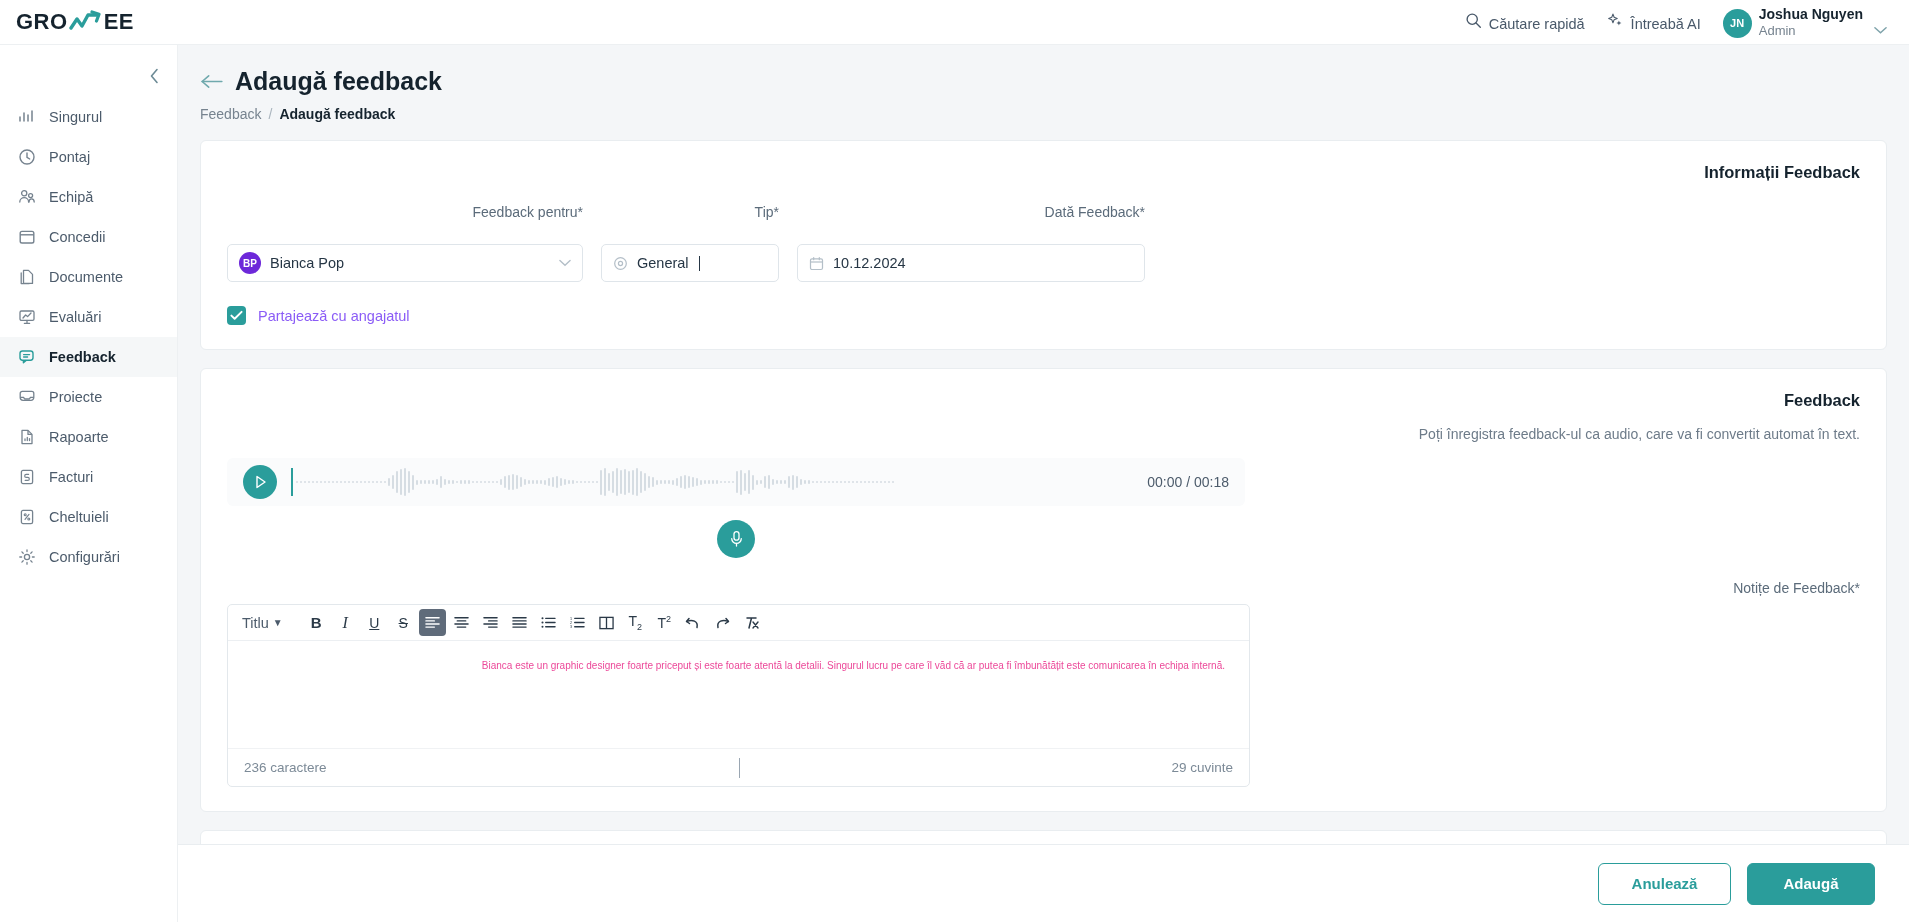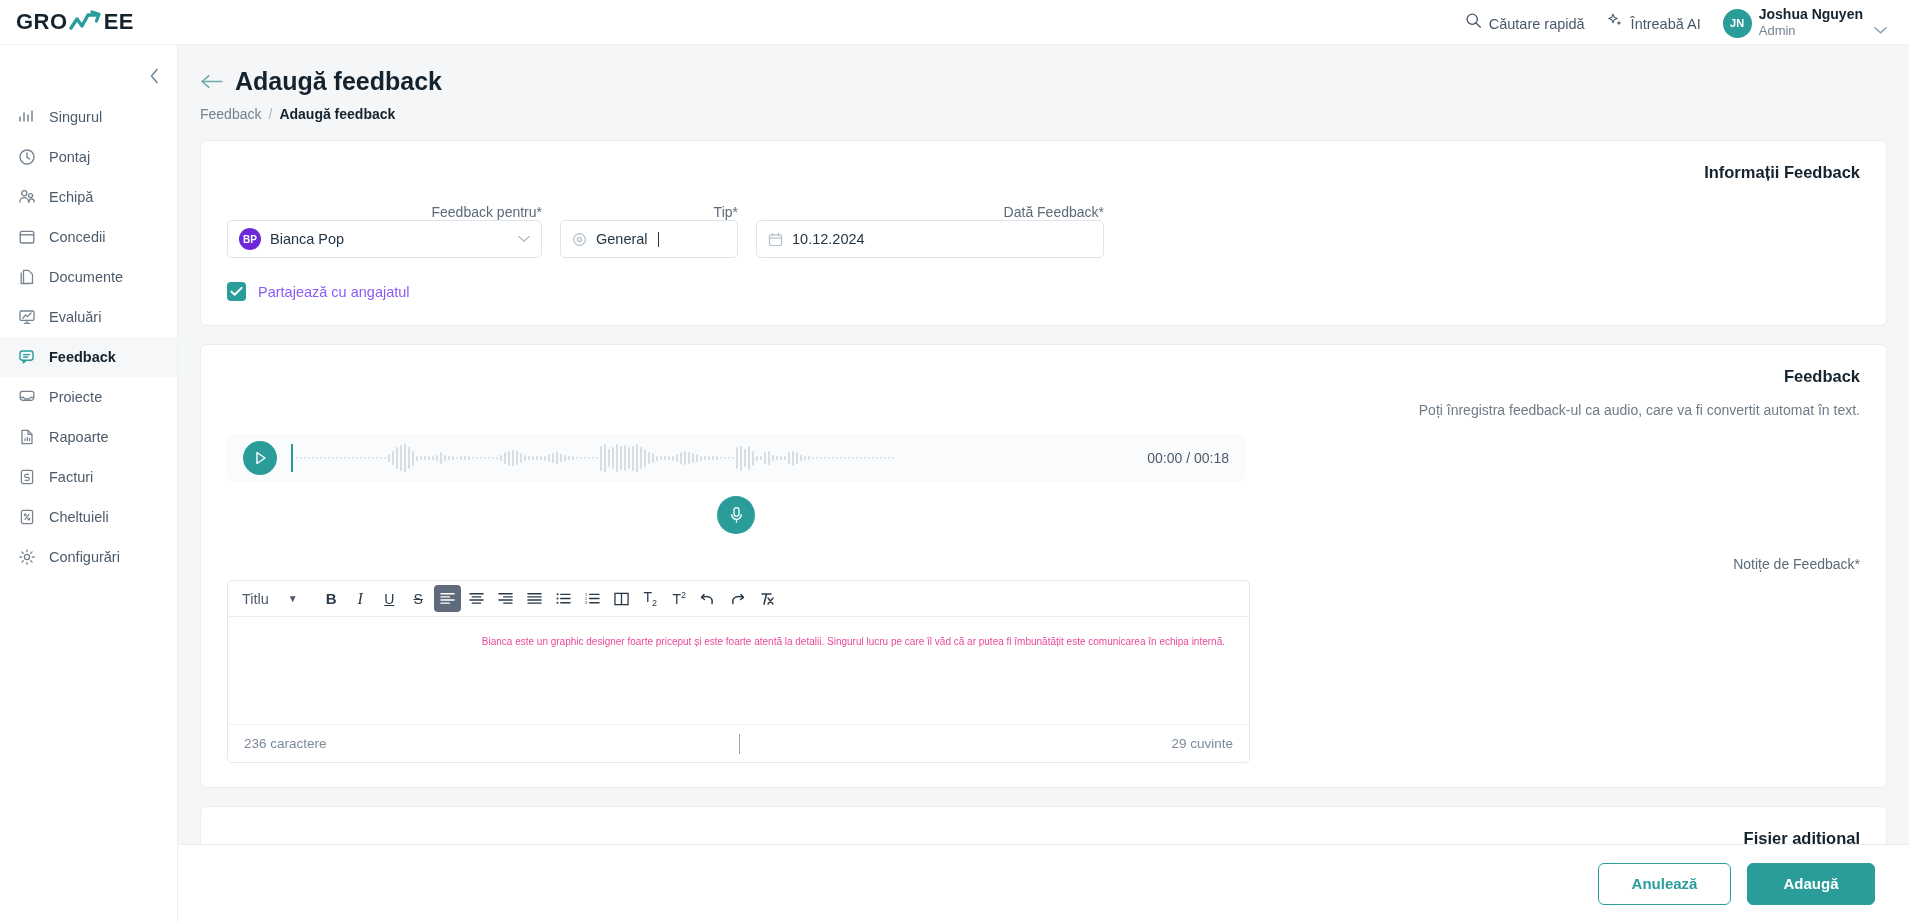--- a/index.html
+++ b/index.html
@@ -69,27 +69,27 @@
   .card {
     margin: 18px 22px 0 22px; background: #fff; border-radius: 6px;
     border: 1px solid #e9edf0;
     text-align: right;
   }
   .card-pad { padding: 22px 26px 24px 26px; }
 
   .sect-title { font-size: 16.5px; font-weight: 700; color: #15232e; }
 
   .field-row { display: flex; gap: 18px; margin-top: 22px; }
-  .field-label { font-size: 14px; color: #5b6b7a; margin-bottom: 0; }
+  .field-label { font-size: 14px; color: #5b6b7a; margin-bottom: 24px; }
   .ctl {
     height: 38px; border: 1px solid #dfe5ea; border-radius: 5px; background: #fff;
     display: flex; align-items: center; padding: 0 11px; gap: 9px; font-size: 14.5px; color: #263645;
     cursor: pointer;
   }
-  .f-person { width: 315px; }
+  .f-person { width: 356px; }
   .f-type { width: 178px; }
   .f-date { width: 348px; }
   .avatar-sm {
     width: 22px; height: 22px; border-radius: 50%; background: #6d28d9; color:#fff;
     font-size: 10px; font-weight: 700; display: flex; align-items: center; justify-content: center;
   }
   .ctl .chev { margin-left: auto; color: #b4bfc8; font-size: 11px; }
   .ctl .lead-ic { color: #b4bfc8; display: flex; align-items: center; }
   .caret-text { display:inline-block; width:1px; height:15px; background:#263645; margin-left:1px; }
 
@@ -128,21 +128,21 @@
   .editor { margin-top: 8px; width: 1023px; border: 1px solid #e3e8ec; border-radius: 5px; background: #fff; }
   .ed-toolbar {
     height: 36px; border-bottom: 1px solid #eceff2; display: flex; align-items: center;
     gap: 2px; padding: 0 8px;
   }
   .tb-btn {
     min-width: 27px; height: 27px; display: flex; align-items: center; justify-content: center;
     border-radius: 4px; color: #2b3a48; font-size: 14px; cursor: pointer;
   }
   .tb-btn.sel { background: #5f6b7a; color: #fff; }
-  .tb-heading { padding: 0 6px; font-size: 14.5px; color: #4c5b6b; gap: 19px; }
+  .tb-heading { padding: 0 6px; font-size: 14.5px; color: #4c5b6b; gap: 4px; }
   .ed-body { padding: 17px 24px 10px 24px; height: 107px; font-size: 10px; color: #ec4899; line-height: 1.62; }
   .ed-foot {
     height: 38px; border-top: 1px solid #f0f2f4; display: flex; align-items: center;
     padding: 0 16px; font-size: 13.5px; color: #7c8a97; position: relative;
   }
   .ed-foot .right { margin-left: auto; }
   .resize-h { position: absolute; left: 50%; top: 9px; width: 1px; height: 20px; background: #9aa6b2; }
 
   
   .file-title { font-size: 16.5px; font-weight: 700; color: #15232e; }

